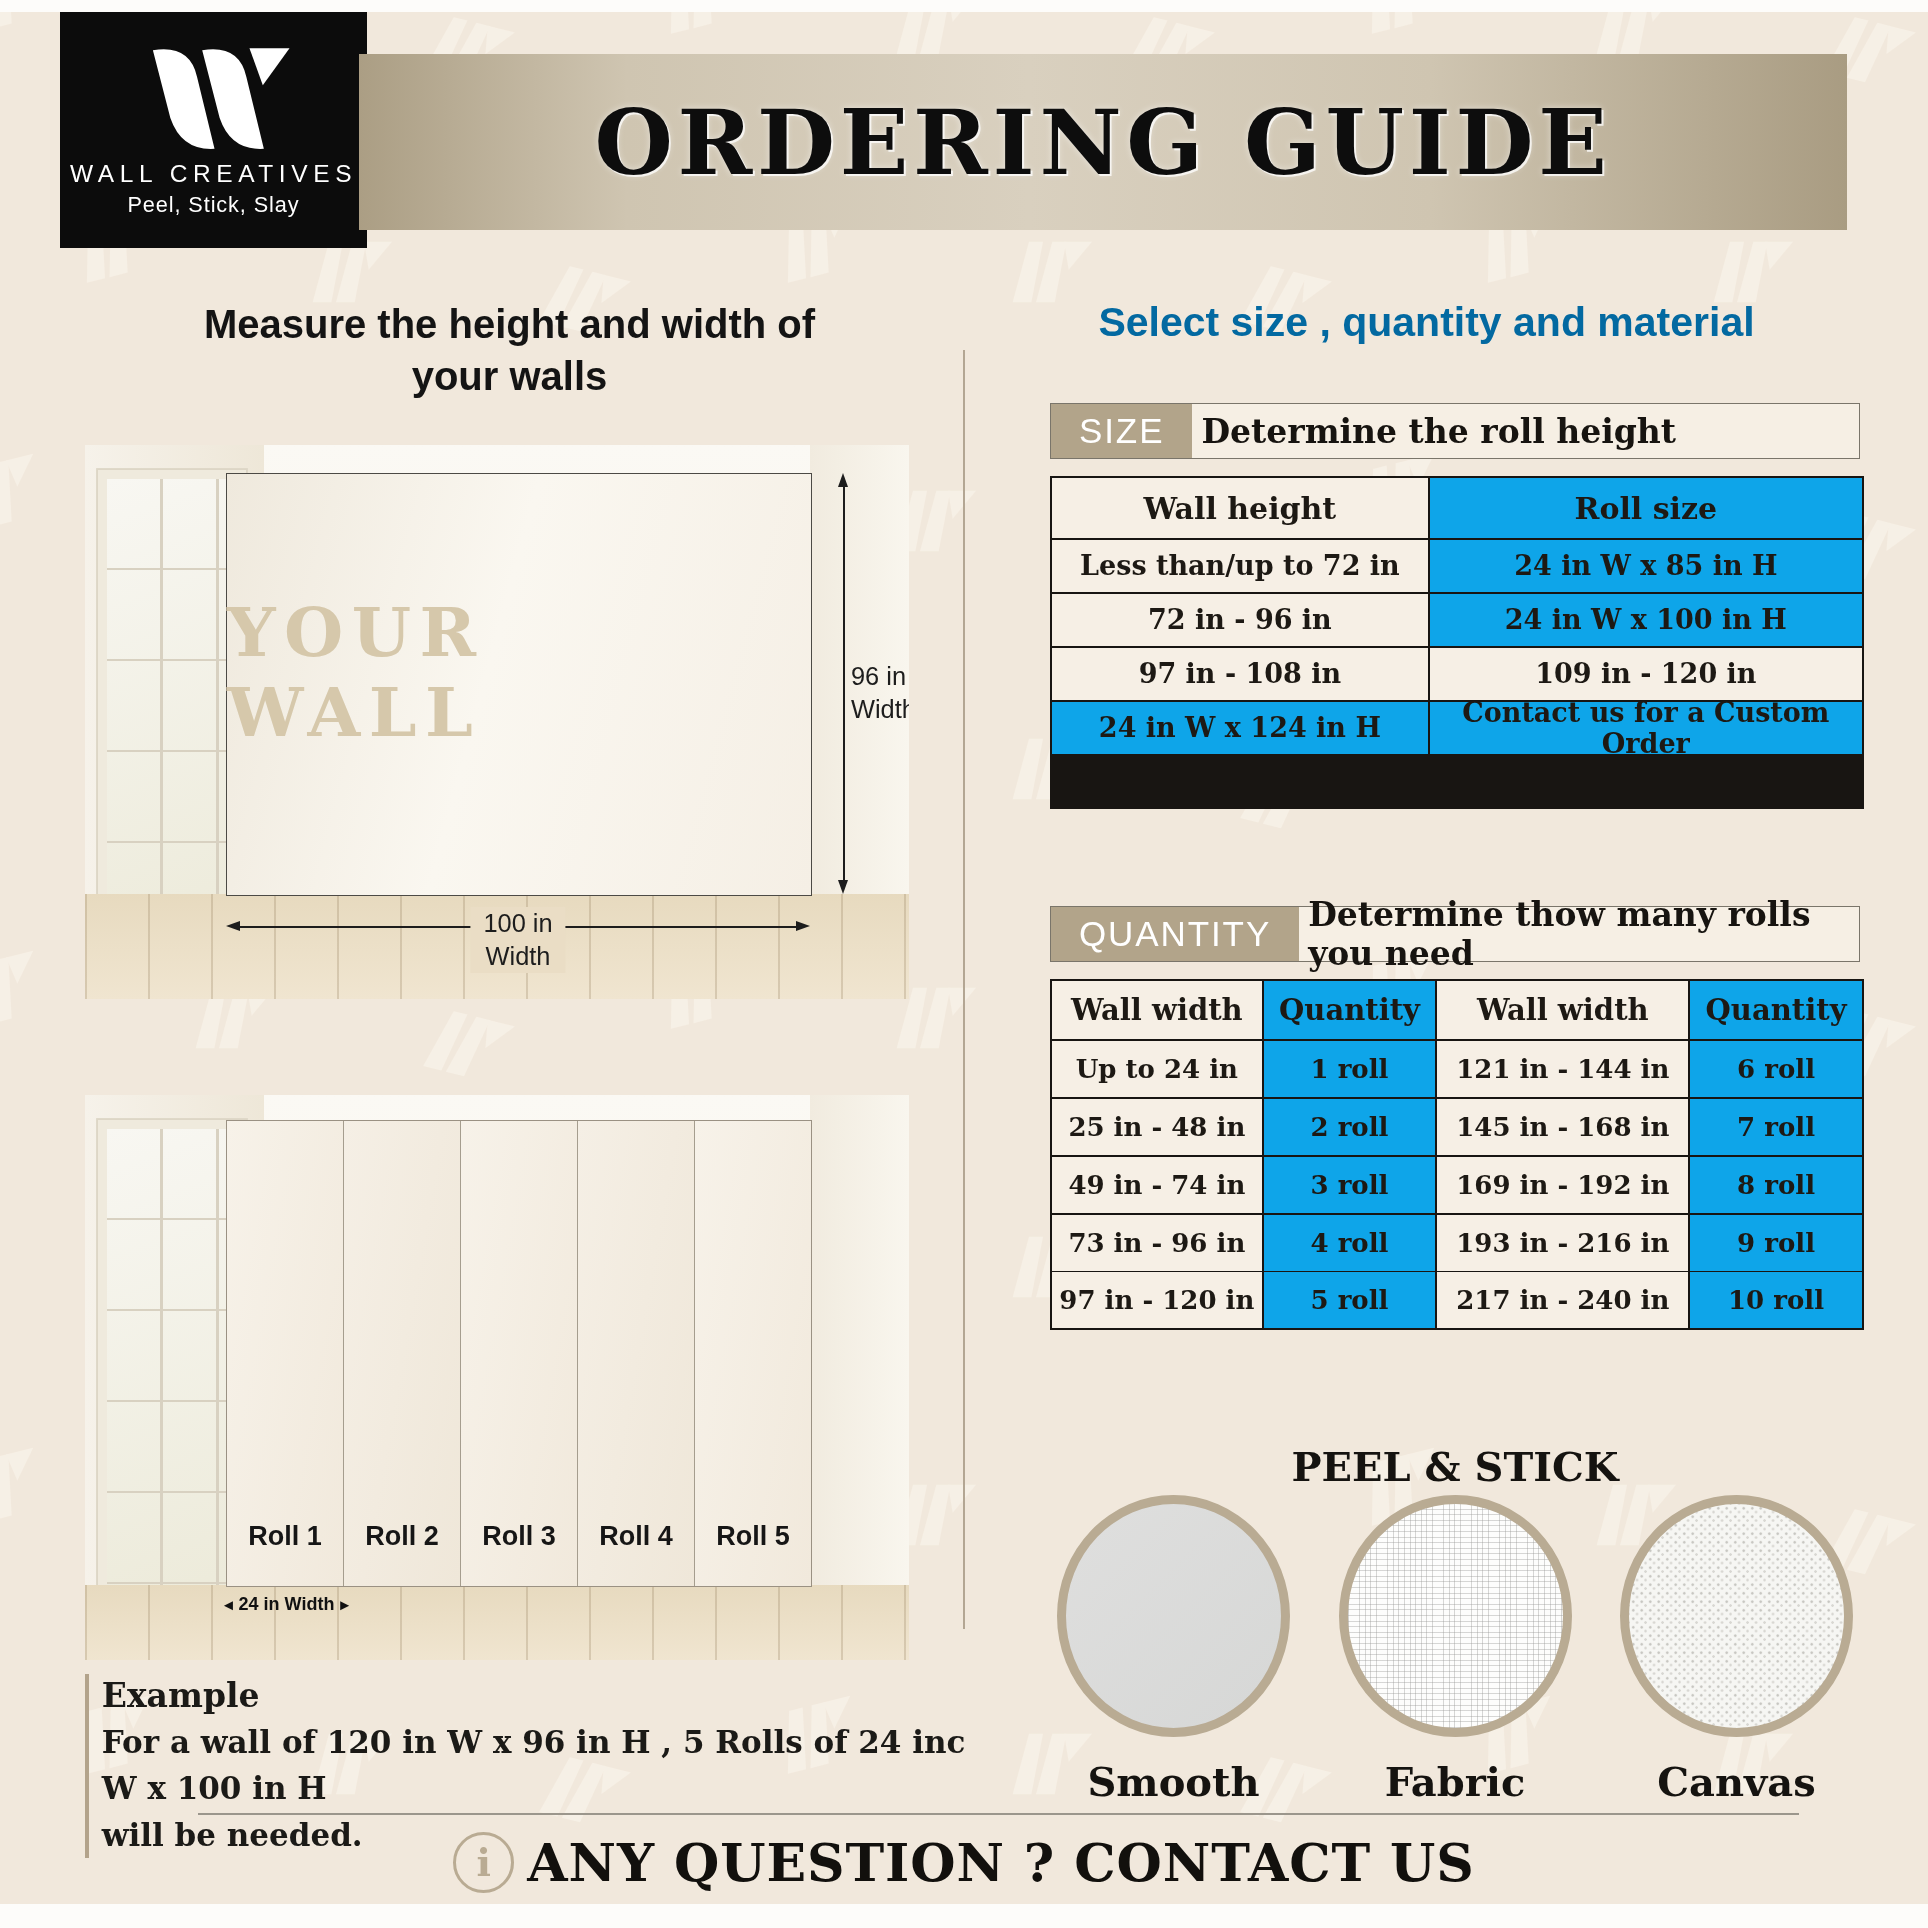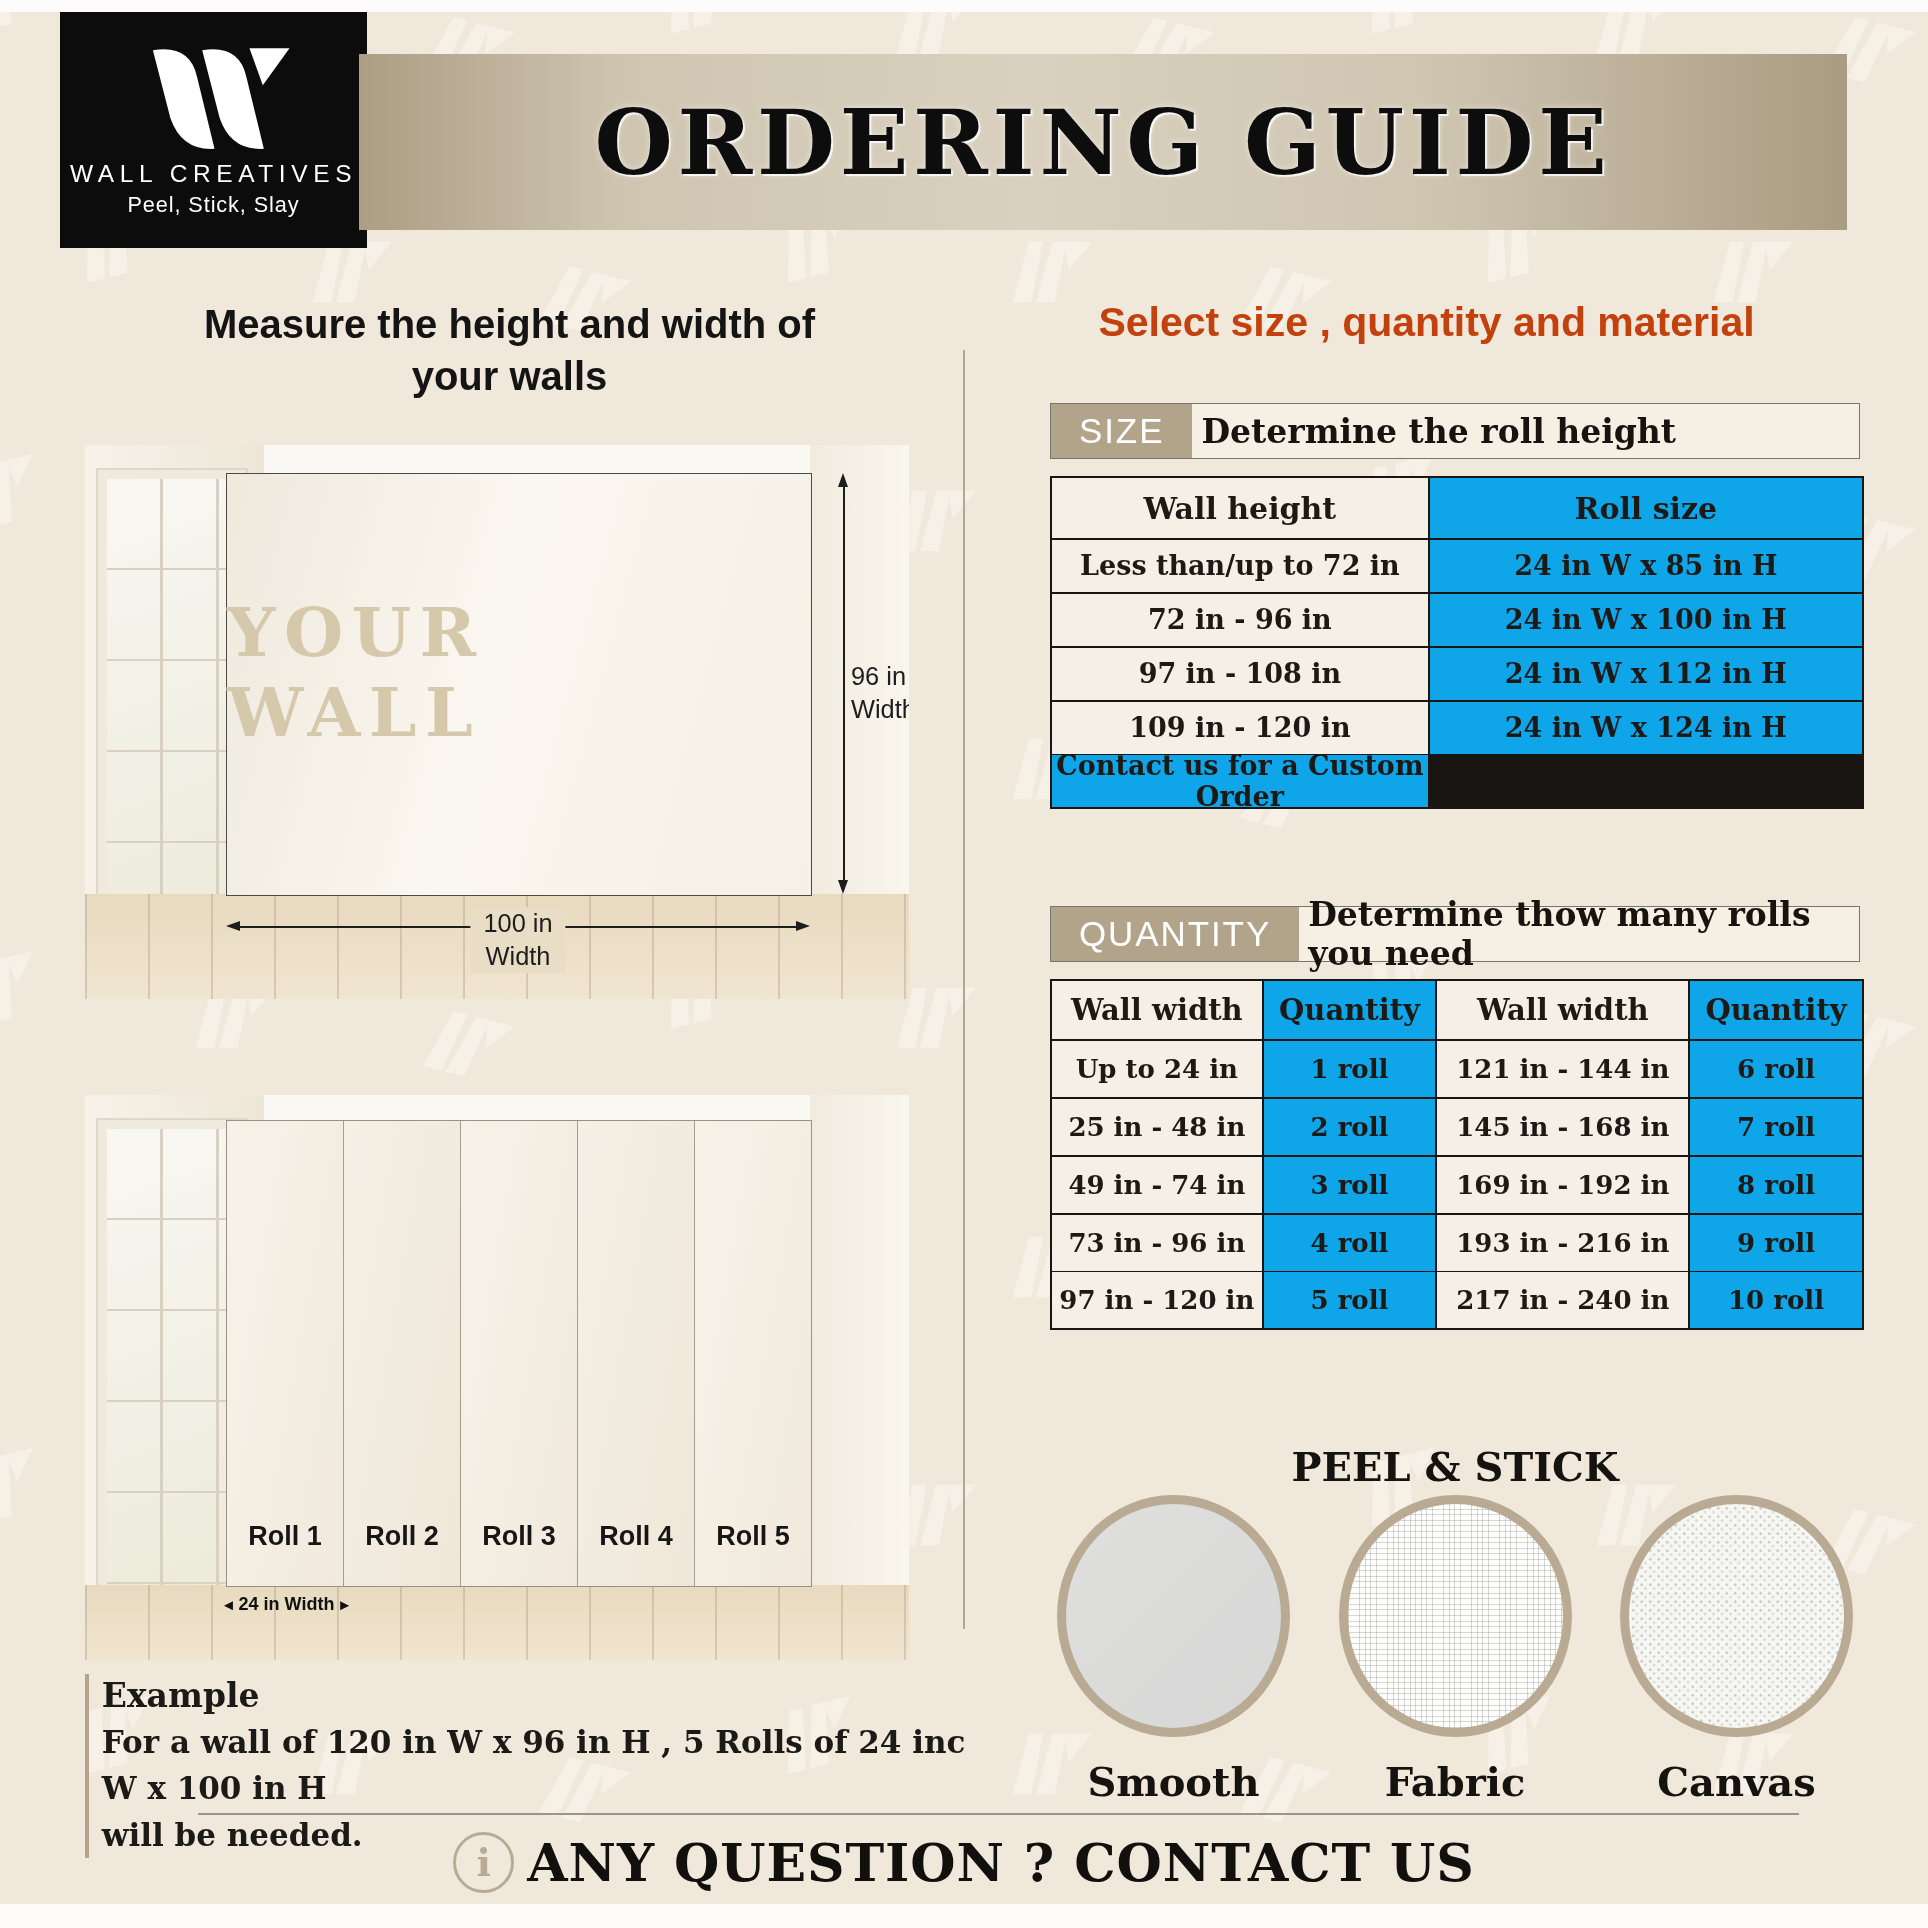--- a/index.html
+++ b/index.html
@@ -24,21 +24,21 @@
   .banner{position:absolute;left:359px;top:54px;width:1488px;height:176px;
           background:linear-gradient(90deg,#ab9e84 0%,#cfc5b1 18%,#d9d0bf 45%,#cfc5b1 72%,#a99c82 100%);
           display:flex;align-items:center;justify-content:center;}
   .banner-title{font-family:"DejaVu Serif", serif;font-weight:bold;font-size:90px;letter-spacing:4.7px;
           color:#0d0d0d;text-shadow:1.9px 1.9px 0 rgba(255,255,255,.75),0 0 7.5px rgba(255,255,255,.5);}
   
   .left-heading{position:absolute;left:77px;top:298px;width:829px;text-align:center;
           font-size:40px;font-weight:bold;line-height:1.3;color:#141414;}
   .left-heading span{display:inline-block;max-width:621px;margin-left:36px;}
   .right-heading{position:absolute;left:979px;top:299px;width:895px;text-align:center;
-          font-size:41px;font-weight:bold;color:#c2410c;}
+          font-size:41px;font-weight:bold;color:#0369a1;}
   .divider-v{position:absolute;left:963px;top:350px;width:1.9px;height:1279px;background:#b3a693;}
   
   .room{position:absolute;left:85px;width:824px;background:linear-gradient(180deg,#fbf9f4,#f5efe4);
         overflow:hidden;}
   .room1{top:445px;height:554px;}
   .room2{top:1095px;height:565px;}
   .sidewall{position:absolute;left:0;top:0;width:179px;height:100%;
         background:linear-gradient(90deg,#f6f2ea,#eee7d8);}
   .sidewall-r{position:absolute;right:0;top:0;width:99px;height:100%;
         background:linear-gradient(90deg,#f1ebdf,#f9f6ee);}
@@ -605,21 +605,20 @@
       <div class="strip-title">Determine the roll height</div>
     </div>
     <div class="dtable size-table">
       <div class="cell head cream">Wall height</div>
       <div class="cell head tan">Roll size</div>
       <div class="cell cream">Less than/up to 72 in</div>
       <div class="cell tan">24 in W x 85 in H</div>
       <div class="cell cream">72 in - 96 in</div>
       <div class="cell tan">24 in W x 100 in H</div>
       <div class="cell cream">97 in - 108 in</div>
-      <div class="cell tan">24 in W x 112 in H</div>
       <div class="cell cream">109 in - 120 in</div>
       <div class="cell tan">24 in W x 124 in H</div>
       <div class="cell tan">Contact us for a Custom Order</div>
     </div>
 
     <div class="strip strip-qty">
       <div class="badge">QUANTITY</div>
       <div class="strip-title">Determine thow many rolls you need</div>
     </div>
     <div class="dtable qty-table">

